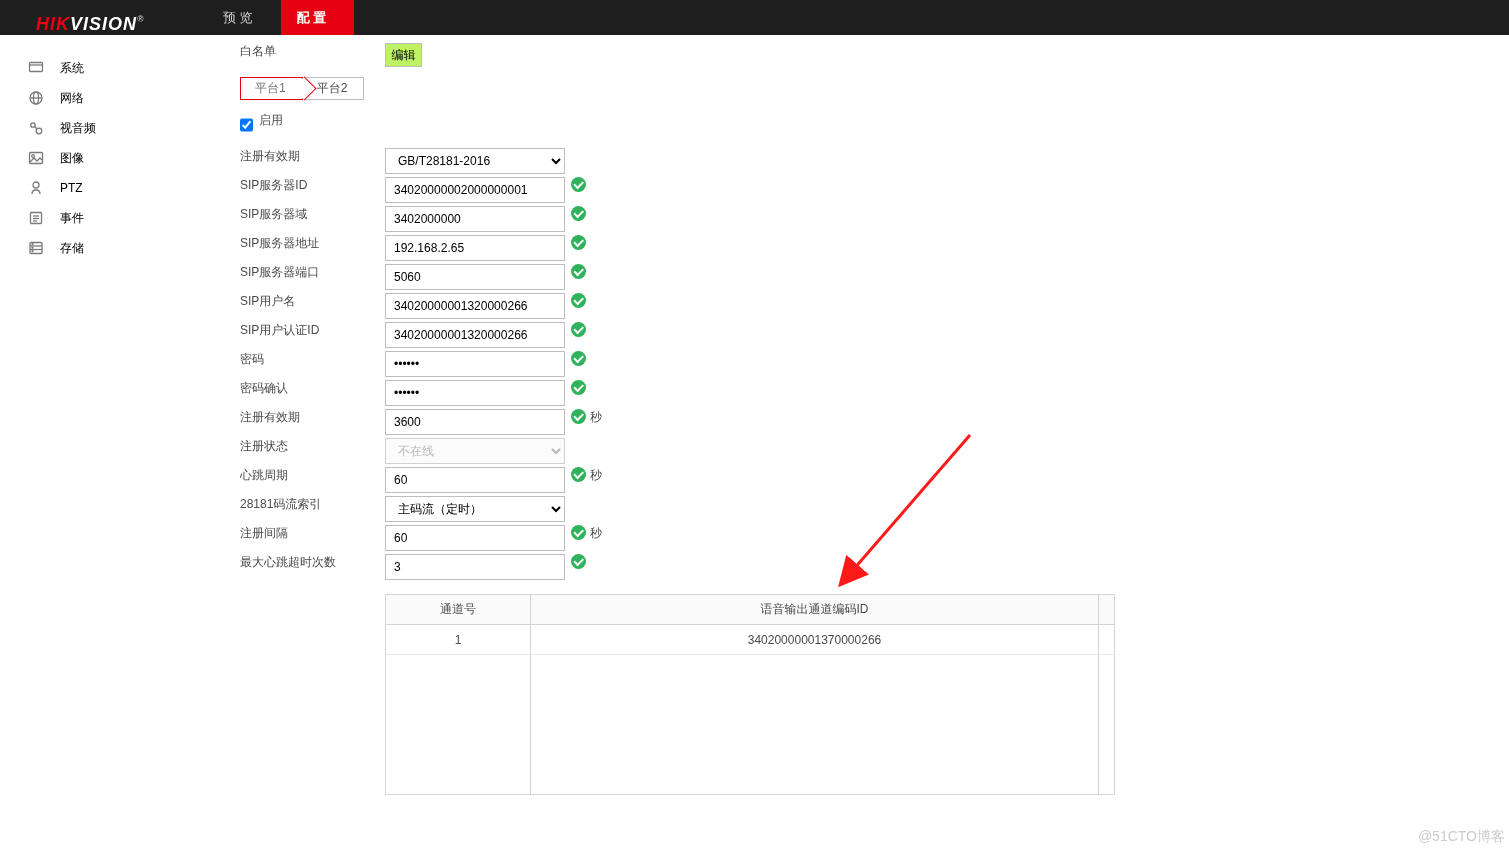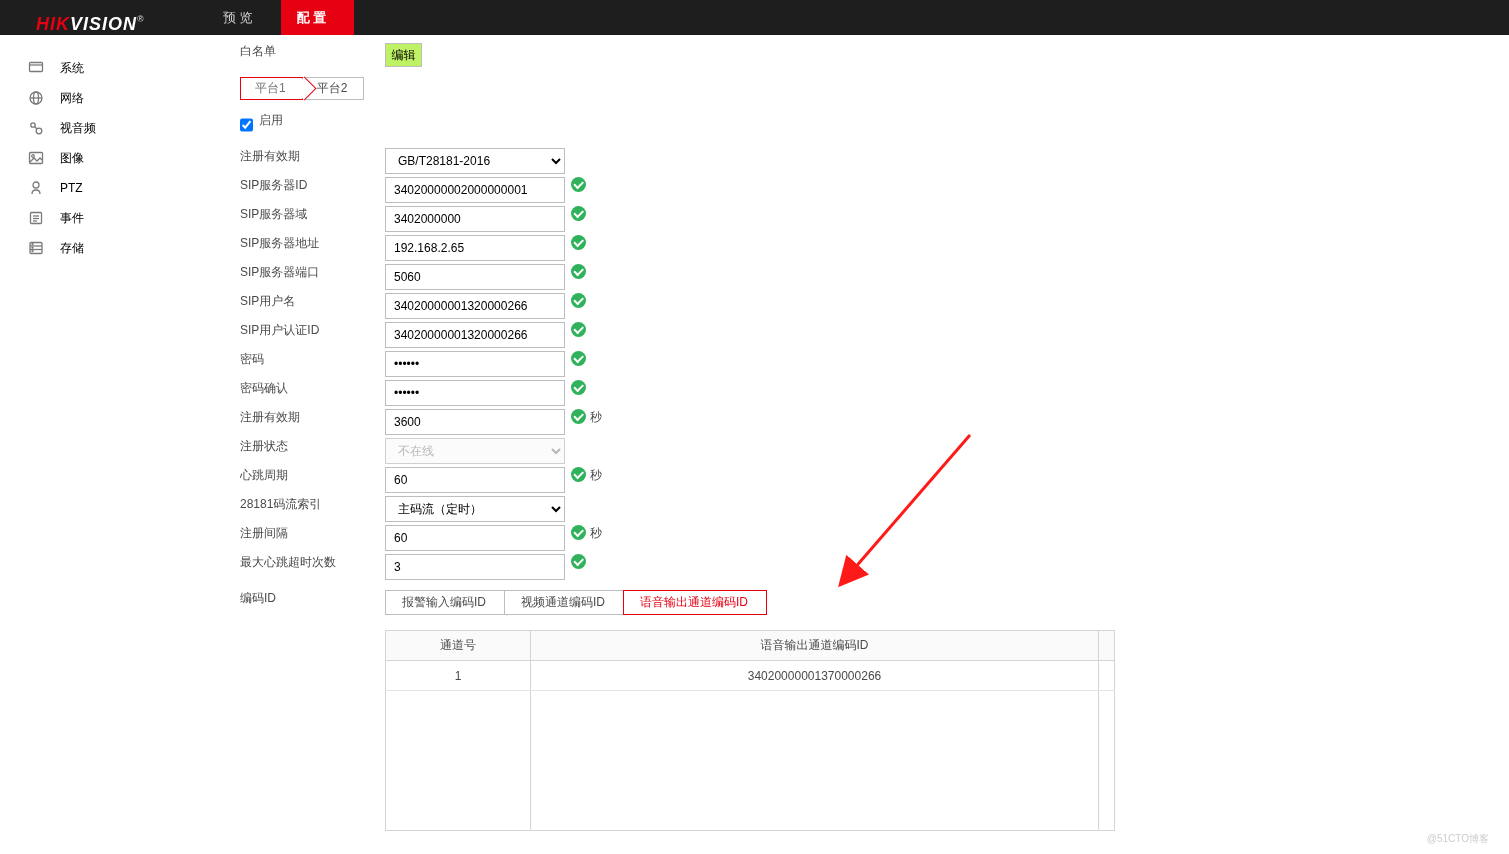--- a/index.html
+++ b/index.html
@@ -42,21 +42,21 @@
 .enc-tab.active::after { border-color: #e60012; }
 .enc-tab:last-child::after { display: none; }
 .table-wrap { margin-left: 145px; margin-top: 14px; width: 730px; border-radius: 14px; }
 .enc-table { border: 1px solid #d4d4d4; width: 100%; border-collapse: collapse; table-layout: fixed; }
 .enc-table th { background: #fafafa; font-weight: normal; height: 30px; border: 1px solid #d4d4d4; font-size: 12px; }
 .enc-table td { height: 30px; text-align: center; border-left: 1px solid #d4d4d4; border-right: 1px solid #d4d4d4; border-bottom: 1px solid #e4e4e4; font-size: 12px; }
 .enc-table .empty-td { height: 140px; border-bottom: 1px solid #d4d4d4; }
 .col-ch { width: 145px; }
 .col-act { width: 16px; }
 .arrow { position: absolute; pointer-events: none; }
-.watermark { position: fixed; bottom: 8px; right: 20px; color: #ccc; font-size: 10px; }
+.watermark { position: fixed; bottom: 8px; right: 4px; color: #ccc; font-size: 14px; }
 </style>
 </head>
 <body>
 
 <div class="topbar">
   <div class="logo">
     <span class="logo-text">
       <span class="logo-hik">HIK</span><span class="logo-vision">VISION</span><span class="logo-r">®</span>
     </span>
   </div>
@@ -227,28 +227,20 @@
       <input class="field-input" value="60" style="">
       <span class="ok-icon"></span>
       <span class="unit">秒</span>
     </div>
     <div class="row">
       <div class="label">最大心跳超时次数</div>
       <input class="field-input" value="3" style="">
       <span class="ok-icon"></span>
     </div>
 
-    <div class="row" style="margin-top:10px;">
-      <div class="label">编码ID</div>
-      <div class="encid-tabs">
-        <div class="enc-tab">报警输入编码ID</div>
-        <div class="enc-tab">视频通道编码ID</div>
-        <div class="enc-tab active">语音输出通道编码ID</div>
-      </div>
-    </div>
 
     <div class="table-wrap">
       <table class="enc-table">
         <colgroup>
             <col class="col-ch">
             <col>
             <col class="col-act">
           </colgroup>
         <thead>
           <tr>

